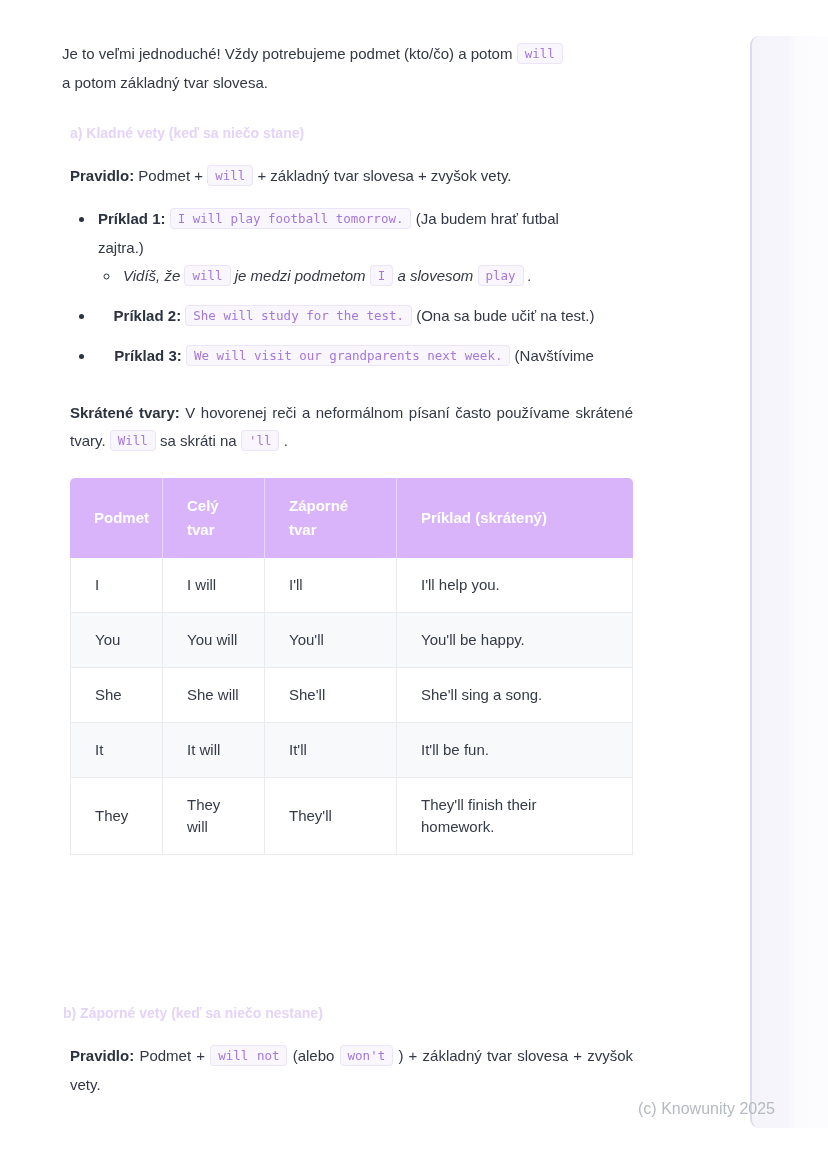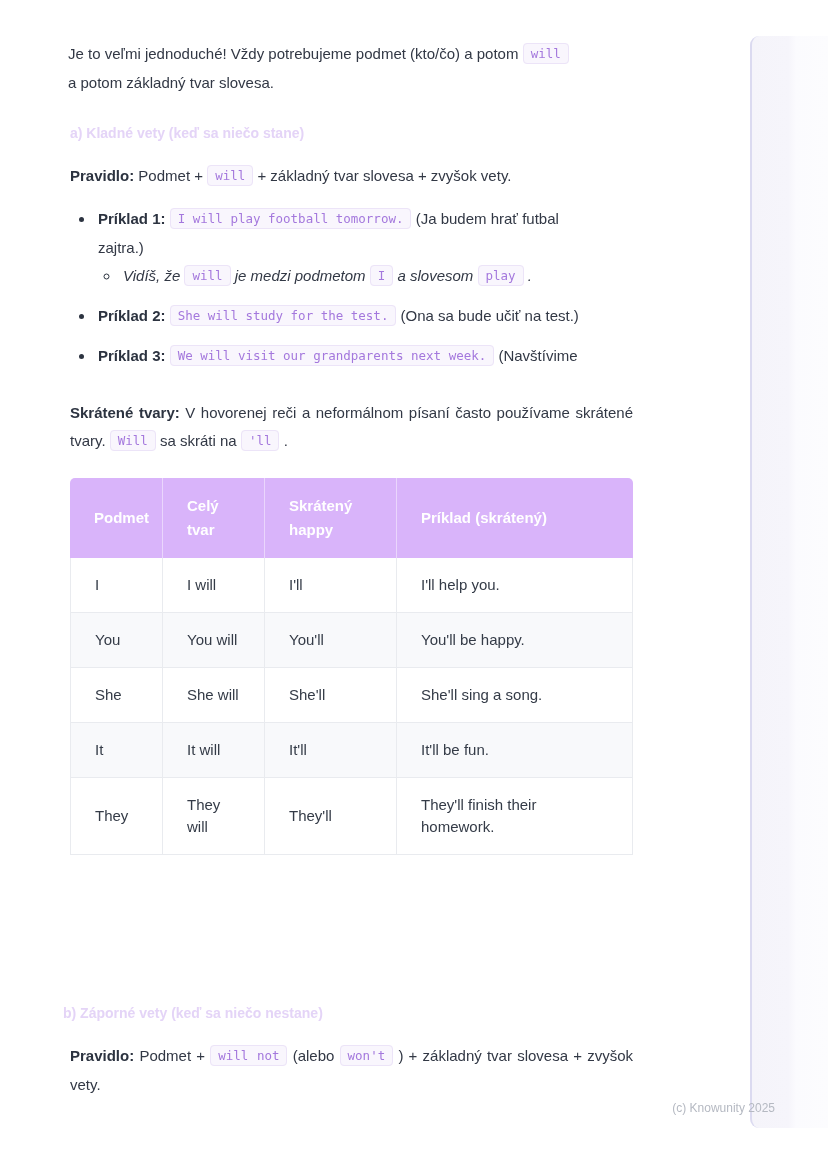--- a/index.html
+++ b/index.html
@@ -38,21 +38,21 @@
     font-size: 14px;
     font-weight: 700;
     line-height: 26px;
     color: #e4d4f7;
     width: 563px;
   }
 
   
   ul.bullets { list-style: disc; padding-left: 25px; width: 540px; }
   ul.bullets > li { font-size: 15px; line-height: 28px; padding-left: 3px; }
-  ul.bullets > li + li { margin-top: 11px; }
+  ul.bullets > li + li { margin-top: 11px; text-align: center; }
   ul.bullets li::marker { color: #2c3340; }
   ul.sub-bullets { list-style: circle; padding-left: 22px; margin-top: 0; }
   ul.sub-bullets > li { font-size: 15px; line-height: 28px; padding-left: 3px; }
 
   
   .wf-table { border-collapse: separate; border-spacing: 0; table-layout: fixed; width: 563px; font-size: 15px; }
   .wf-table thead th {
     background: #d9b4fa;
     color: #ffffff;
     font-weight: 600;
@@ -79,33 +79,33 @@
   
   .page-edge {
     left: 750px; top: 36px;
     width: 78px; height: 1092px;
     border-left: 2px solid #dbdaf0;
     border-radius: 9px 0 0 9px;
     background: linear-gradient(to right, #f5f4fa 0%, #f6f5fb 48%, #fbfbfe 58%, #fcfcfe 100%);
   }
 
   .footer-note {
-    font-size: 12px;
+    font-size: 16px;
     line-height: 13px;
     color: #b5b9c2;
     white-space: nowrap;
     z-index: 5;
   }
 </style>
 </head>
 <body>
 
 <div class="abs page-edge"></div>
 
-<p class="abs para" style="left:68px; top:40px;"><span class="seg-n">Je to veľmi jednoduché! Vždy potrebujeme podmet (kto/čo) a potom </span><span class="seg-c">will</span><br><span class="seg-n">a potom základný tvar slovesa.</span></p>
+<p class="abs para" style="left:62px; top:40px;"><span class="seg-n">Je to veľmi jednoduché! Vždy potrebujeme podmet (kto/čo) a potom </span><span class="seg-c">will</span><br><span class="seg-n">a potom základný tvar slovesa.</span></p>
 
 <h2 class="abs section-heading" style="left:70px; top:120px;">a) Kladné vety (keď sa niečo stane)</h2>
 
 <p class="abs para" style="left:70px; top:162px;"><span class="seg-b">Pravidlo:</span><span class="seg-n"> Podmet + </span><span class="seg-c">will</span><span class="seg-n"> + základný tvar slovesa + zvyšok vety.</span></p>
 
 <ul class="abs bullets" style="left:70px; top:205px;">
   <li>
     <span><span class="seg-b">Príklad 1:</span><span class="seg-n"> </span><span class="seg-c">I will play football tomorrow.</span><span class="seg-n"> (Ja budem hrať futbal</span><br><span class="seg-n">zajtra.)</span></span>
     <ul class="sub-bullets">
       <li>
@@ -127,21 +127,21 @@
   <colgroup>
     <col style="width:93px">
       <col style="width:102px">
       <col style="width:132px">
       <col style="width:236px">
   </colgroup>
   <thead>
     <tr>
         <th>Podmet</th>
         <th>Celý tvar</th>
-        <th>Skrátený happy</th>
+        <th>Záporné tvar</th>
         <th>Príklad (skrátený)</th>
       </tr>
   </thead>
   <tbody>
       <tr>
         <td>I</td>
         <td>I will</td>
         <td>I'll</td>
         <td>I'll help you.</td>
       </tr>

